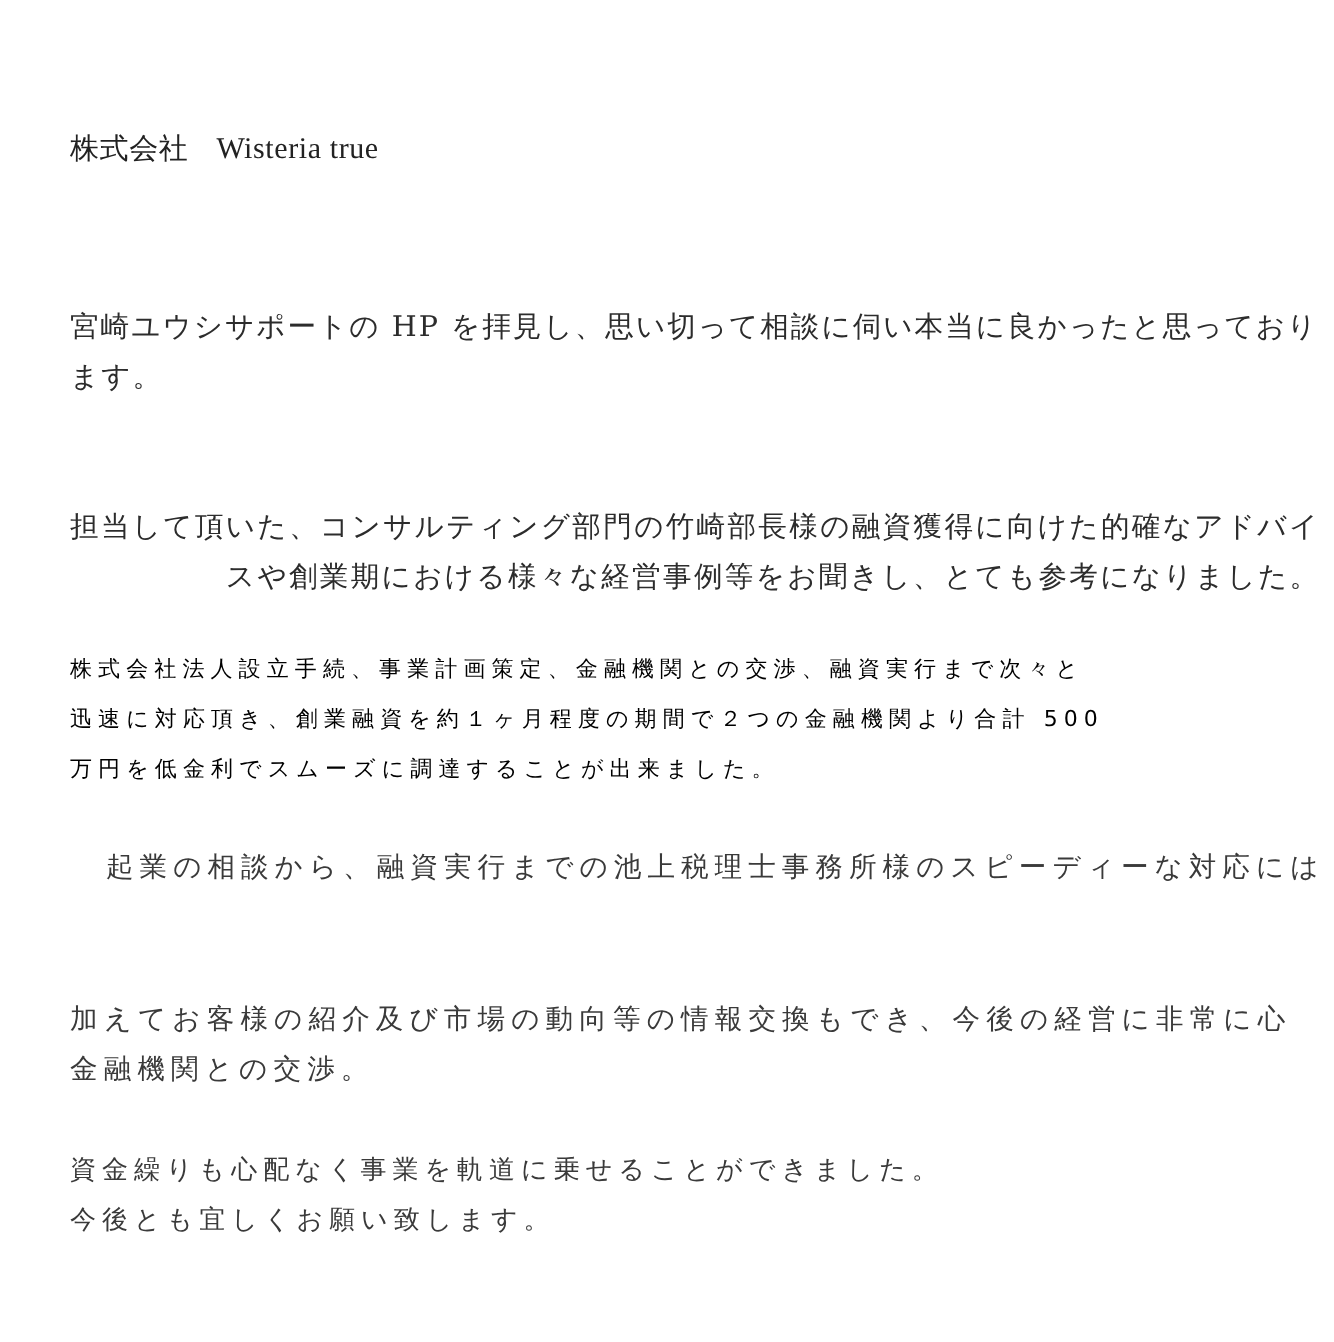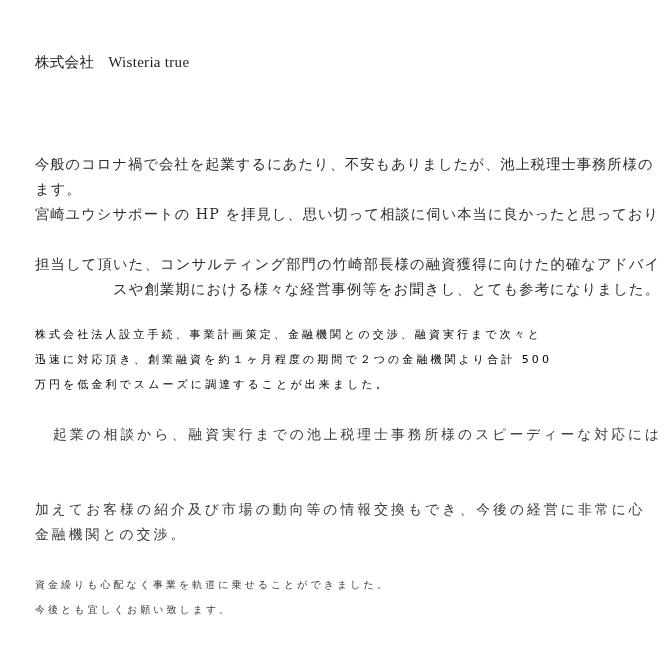--- a/index.html
+++ b/index.html
@@ -23,21 +23,21 @@
     }
     .header {
       position: absolute;
       left: 35px;
       top: 50px;
       font-size: 14.5px;
       line-height: 24px;
       letter-spacing: 0.3px;
       color: #222;
     }
-    .header .row { white-space: nowrap; }
+    .header .row { white-space: nowrap; margin-top: 13px; }
     .header .gap { display: inline-block; width: 14px; }
     .latin { font-family: "Liberation Serif", "DejaVu Serif", serif; font-size: 15px; }
 
     .body-text {
       position: absolute;
       left: 35px;
       top: 152px;
       width: 610px;
       font-size: 14.3px;
       color: #2c2c2c;
@@ -46,21 +46,21 @@
       margin: 0;
       line-height: 25px;
       white-space: nowrap;
     }
     .line { display: block; }
     .p1 .line { letter-spacing: 1.0px; }
     .p2 .line { letter-spacing: 1.15px; text-align: right; }
     .p3 .line { letter-spacing: 3.05px; font-family: "DejaVu Sans", "Liberation Sans", sans-serif; font-size: 11px; color: #000000; }
     .p4 .line { letter-spacing: 3.0px; font-family: "DejaVu Sans", "Liberation Sans", sans-serif; font-size: 13.8px; color: #3a3a3a; margin-left: 18px; }
     .p5 .line { letter-spacing: 3.05px; font-family: Liberation Serif, serif; font-size: 13.8px; color: #3a3a3a; }
-    .p6 .line { letter-spacing: 3.0px; font-family: Liberation Serif, serif; font-size: 10px; color: #3a3a3a; }
+    .p6 .line { letter-spacing: 3.0px; font-family: Liberation Serif, serif; font-size: 13px; color: #3a3a3a; }
 
     .p1 { position: absolute; top: 0; }
     .p2 { position: absolute; top: 100px; }
     .p3 { position: absolute; top: 170px; }
     .p4 { position: absolute; top: 270px; }
     .p5 { position: absolute; top: 345px; }
     .p6 { position: absolute; top: 420px; }
   </style>
 </head>
 <body>
@@ -68,23 +68,22 @@
 <div class="page">
 
   <div class="header">
     <div class="row">
       <span>株式会社</span><span class="gap"></span><span class="latin">Wisteria true</span>
     </div>
   </div>
 
   <div class="body-text">
     <p class="para p1">
-      <span class="line">今般のコロナ禍で会社を起業するにあたり、不安もありましたが、池上税理士事務所様の</span>
+      <span class="line">宮崎ユウシサポートの HP を拝見し、思い切って相談に伺い本当に良かったと思っており</span>
       <span class="line">ます。</span>
-      <span class="line">宮崎ユウシサポートの HP を拝見し、思い切って相談に伺い本当に良かったと思っており</span>
     </p>
     <p class="para p2">
       <span class="line">担当して頂いた、コンサルティング部門の竹崎部長様の融資獲得に向けた的確なアドバイ</span>
       <span class="line">スや創業期における様々な経営事例等をお聞きし、とても参考になりました。</span>
     </p>
     <p class="para p3">
       <span class="line">株式会社法人設立手続、事業計画策定、金融機関との交渉、融資実行まで次々と</span>
       <span class="line">迅速に対応頂き、創業融資を約１ヶ月程度の期間で２つの金融機関より合計 500</span>
       <span class="line">万円を低金利でスムーズに調達することが出来ました。</span>
     </p>

